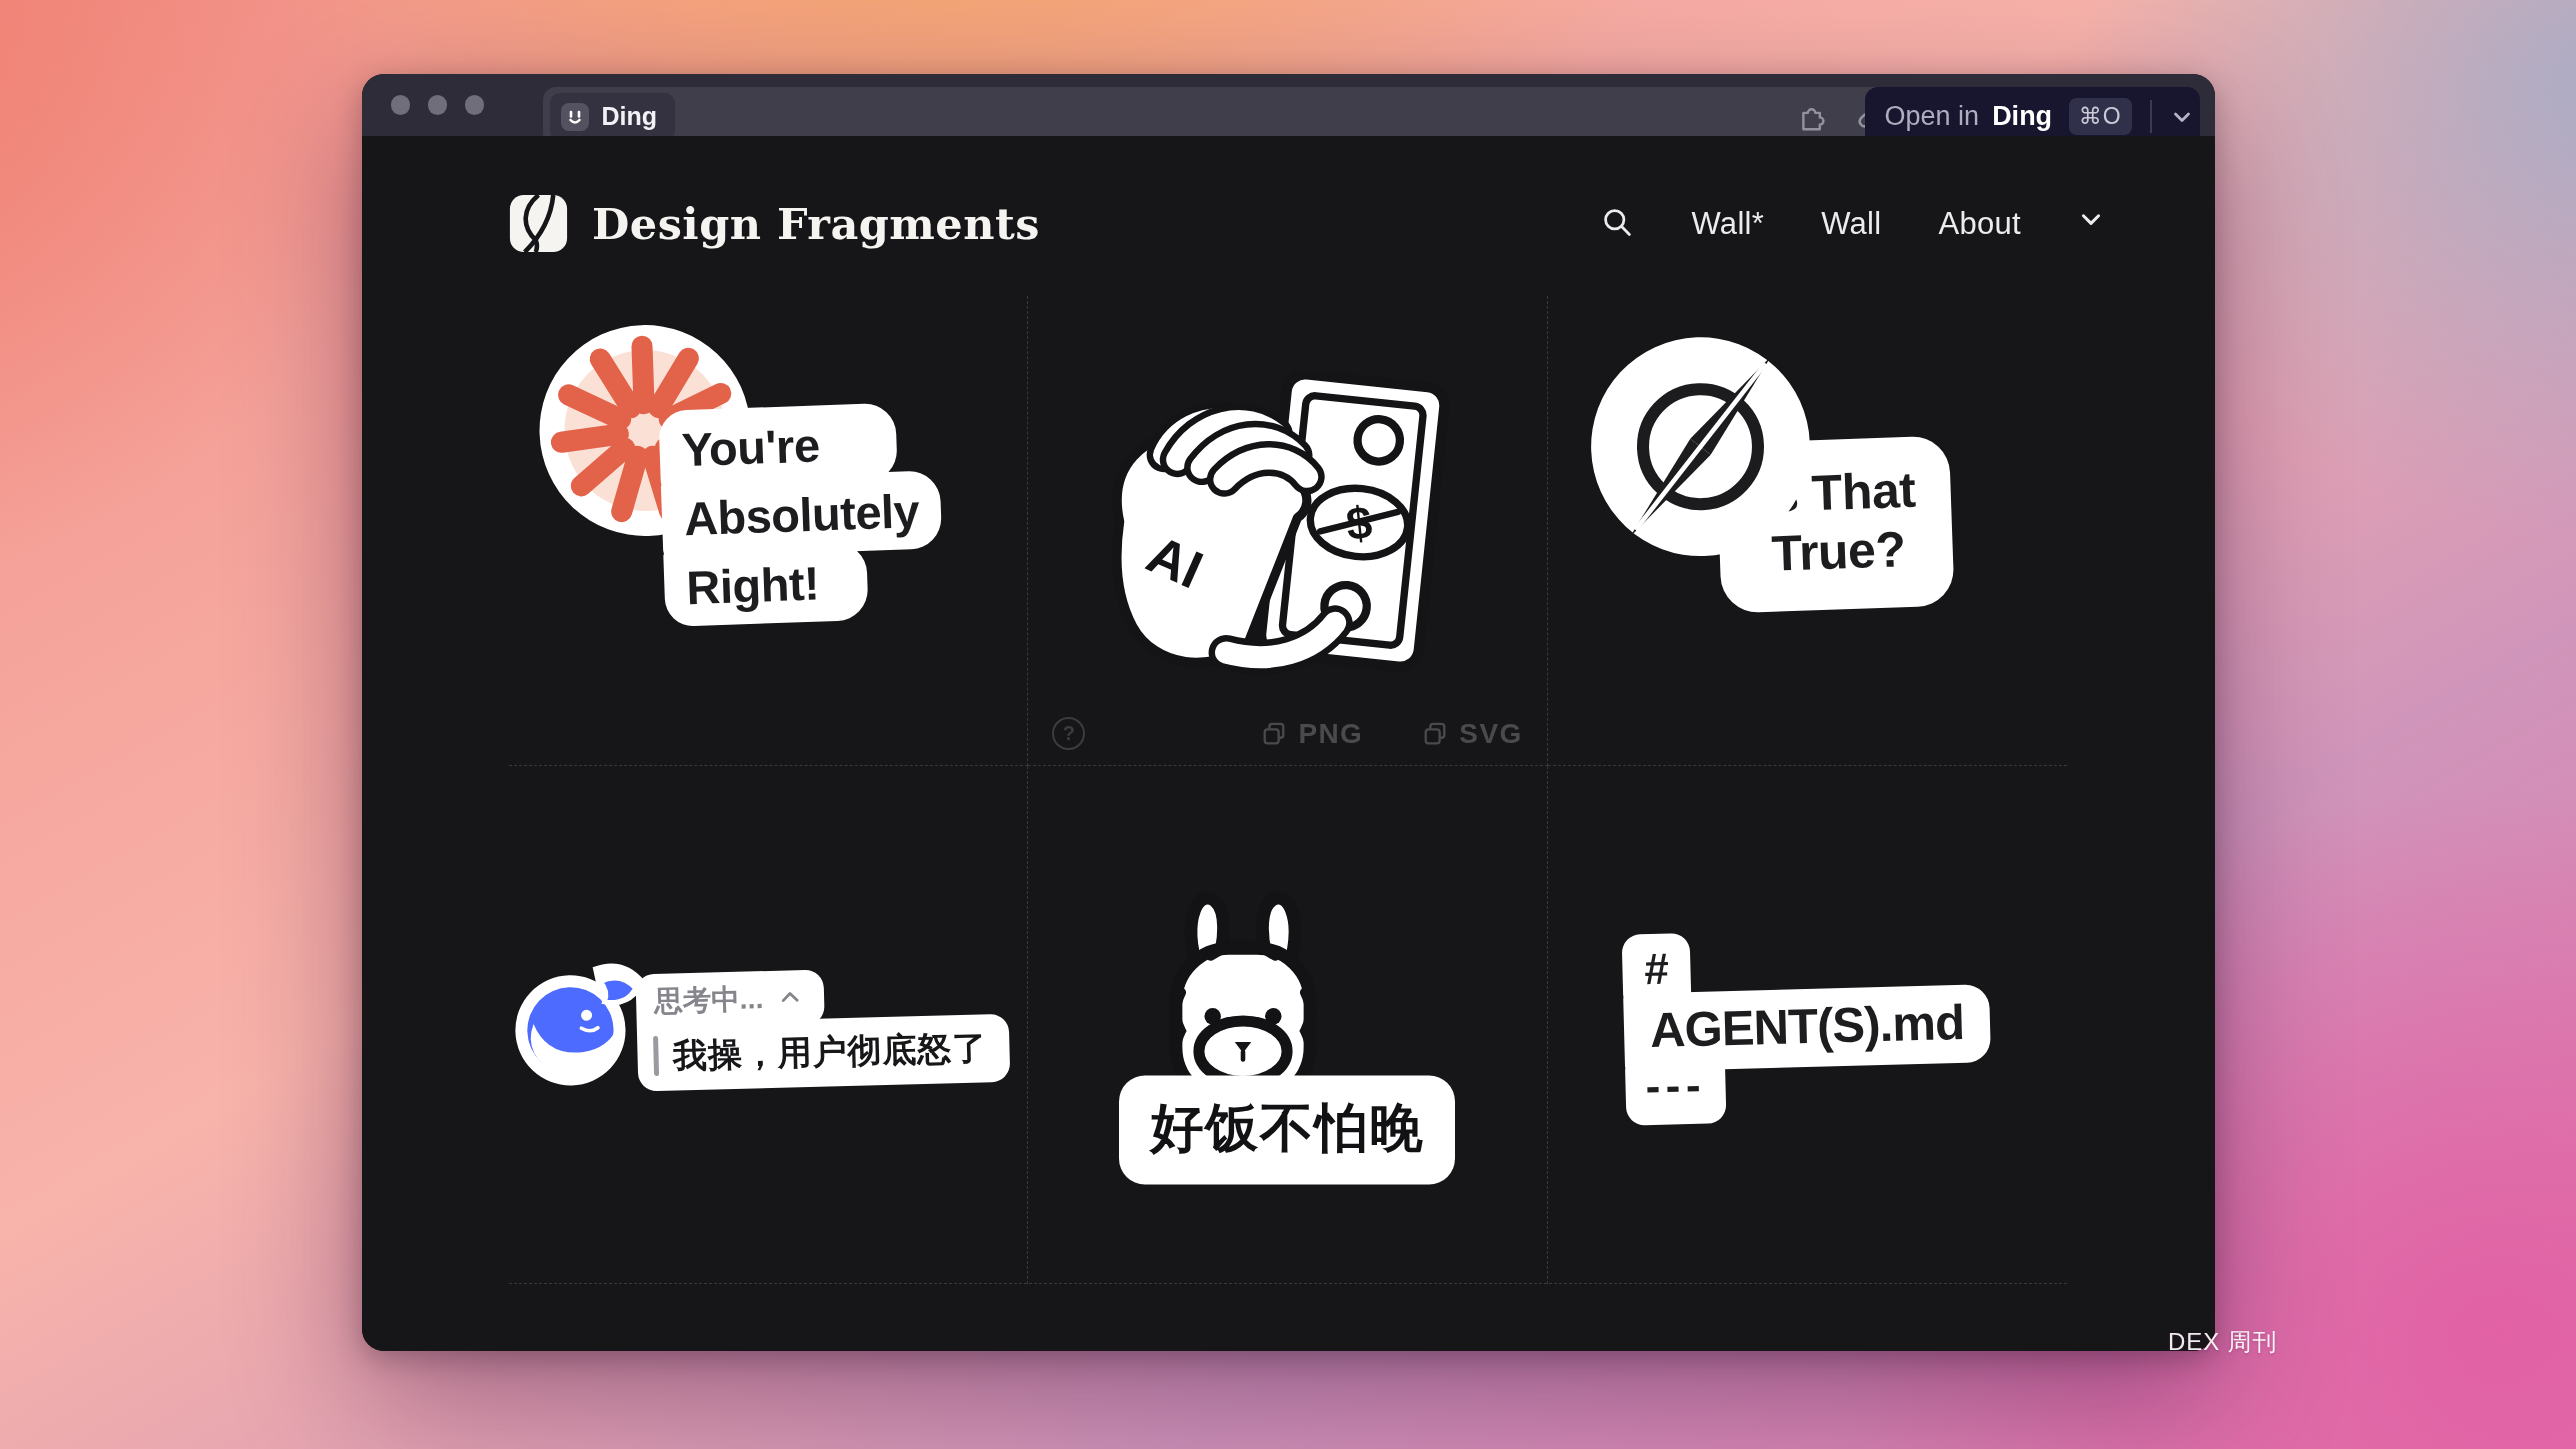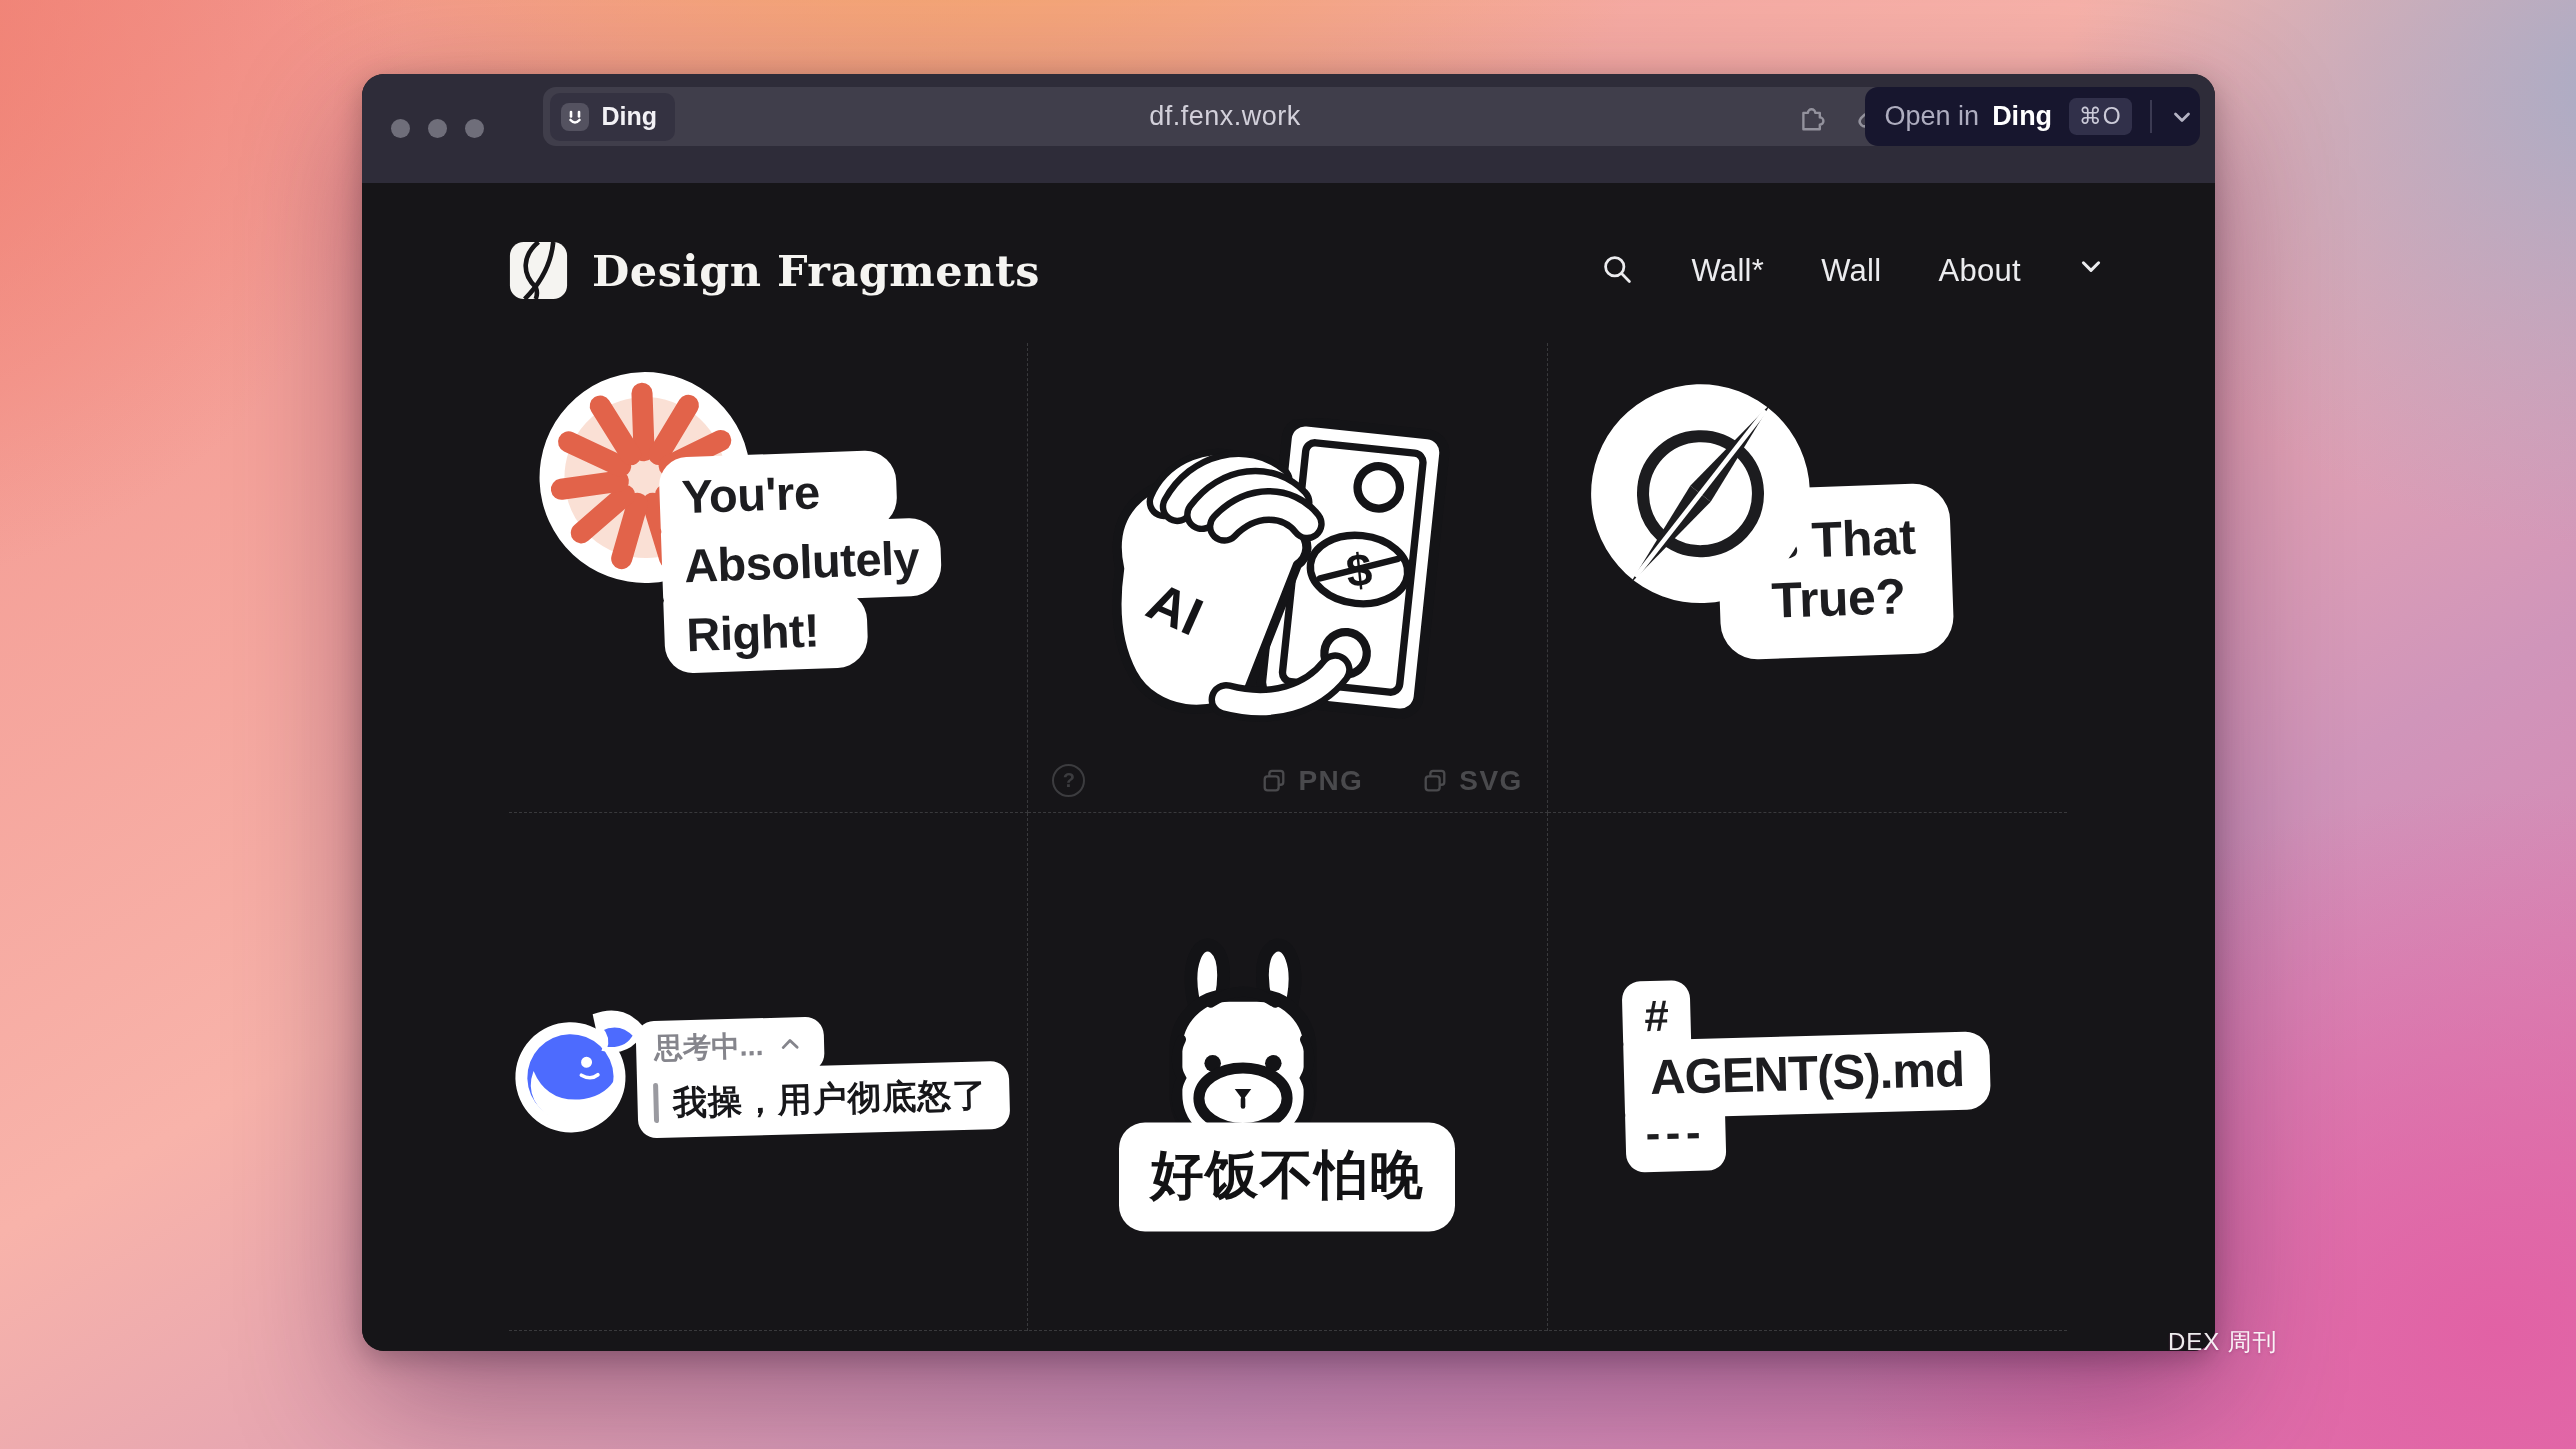--- a/index.html
+++ b/index.html
@@ -15,21 +15,21 @@
     position:relative;
   }
   
   .window{
     position:absolute; left:362px; top:74px; width:1853px; height:1277px;
     border-radius:22px; overflow:hidden;
     box-shadow:0 46px 129px rgba(70,20,70,.45), 0 7.4px 28px rgba(0,0,0,.25);
     background:#161518;
   }
   .chrome{
-    position:relative; height:109px; background:#2e2c39;
+    position:relative; height:62px; background:#2e2c39;
     display:flex; align-items:center;
   }
   .traffic{ display:flex; gap:17.5px; margin-left:29px; }
   .light{ width:19.3px; height:19.3px; border-radius:50%; background:#6f6e7a; }
   .backbtn{ margin-left:61px; display:flex; align-items:center; }
   .urlbar{
     position:absolute; left:181px; top:13px; height:59px; width:1364px;
     background:#403e4b; border-radius:13px; display:flex; align-items:center;
   }
   .tabpill{
@@ -165,21 +165,20 @@
     <div class="urlbar">
       <div class="tabpill">
         <svg width="28" height="28" viewBox="0 0 28 28">
           <rect width="28" height="28" rx="8" fill="#545260"></rect>
           <line x1="10" y1="9" x2="10" y2="13.5" stroke="#fff" stroke-width="2.6" stroke-linecap="round"></line>
           <line x1="18" y1="9" x2="18" y2="13.5" stroke="#fff" stroke-width="2.6" stroke-linecap="round"></line>
           <path d="M9.5 17 q4.5 5 9 0" stroke="#fff" stroke-width="2.6" fill="none" stroke-linecap="round"></path>
         </svg>
         <span class="tablabel">Ding</span>
       </div>
-      <div class="urltext">df.fenx.work</div>
       <div class="urlicons">
         <svg width="31" height="31" viewBox="0 0 34 34">
           <path d="M7 13 h5 a4 4 0 1 1 8 0 h5 v5 a4 4 0 1 1 0 8 v5 H7 Z" fill="none" stroke="#93929d" stroke-width="2.6" stroke-linejoin="round"></path>
         </svg>
         <svg width="31" height="31" viewBox="0 0 32 32">
           <path d="M14 11 l4 -4 a5 5 0 0 1 7 7 l-4 4" fill="none" stroke="#93929d" stroke-width="2.6" stroke-linecap="round"></path>
           <path d="M18 21 l-4 4 a5 5 0 0 1 -7 -7 l4 -4" fill="none" stroke="#93929d" stroke-width="2.6" stroke-linecap="round"></path>
           <line x1="13" y1="19" x2="19" y2="13" stroke="#93929d" stroke-width="2.6" stroke-linecap="round"></line>
         </svg>
       </div>

